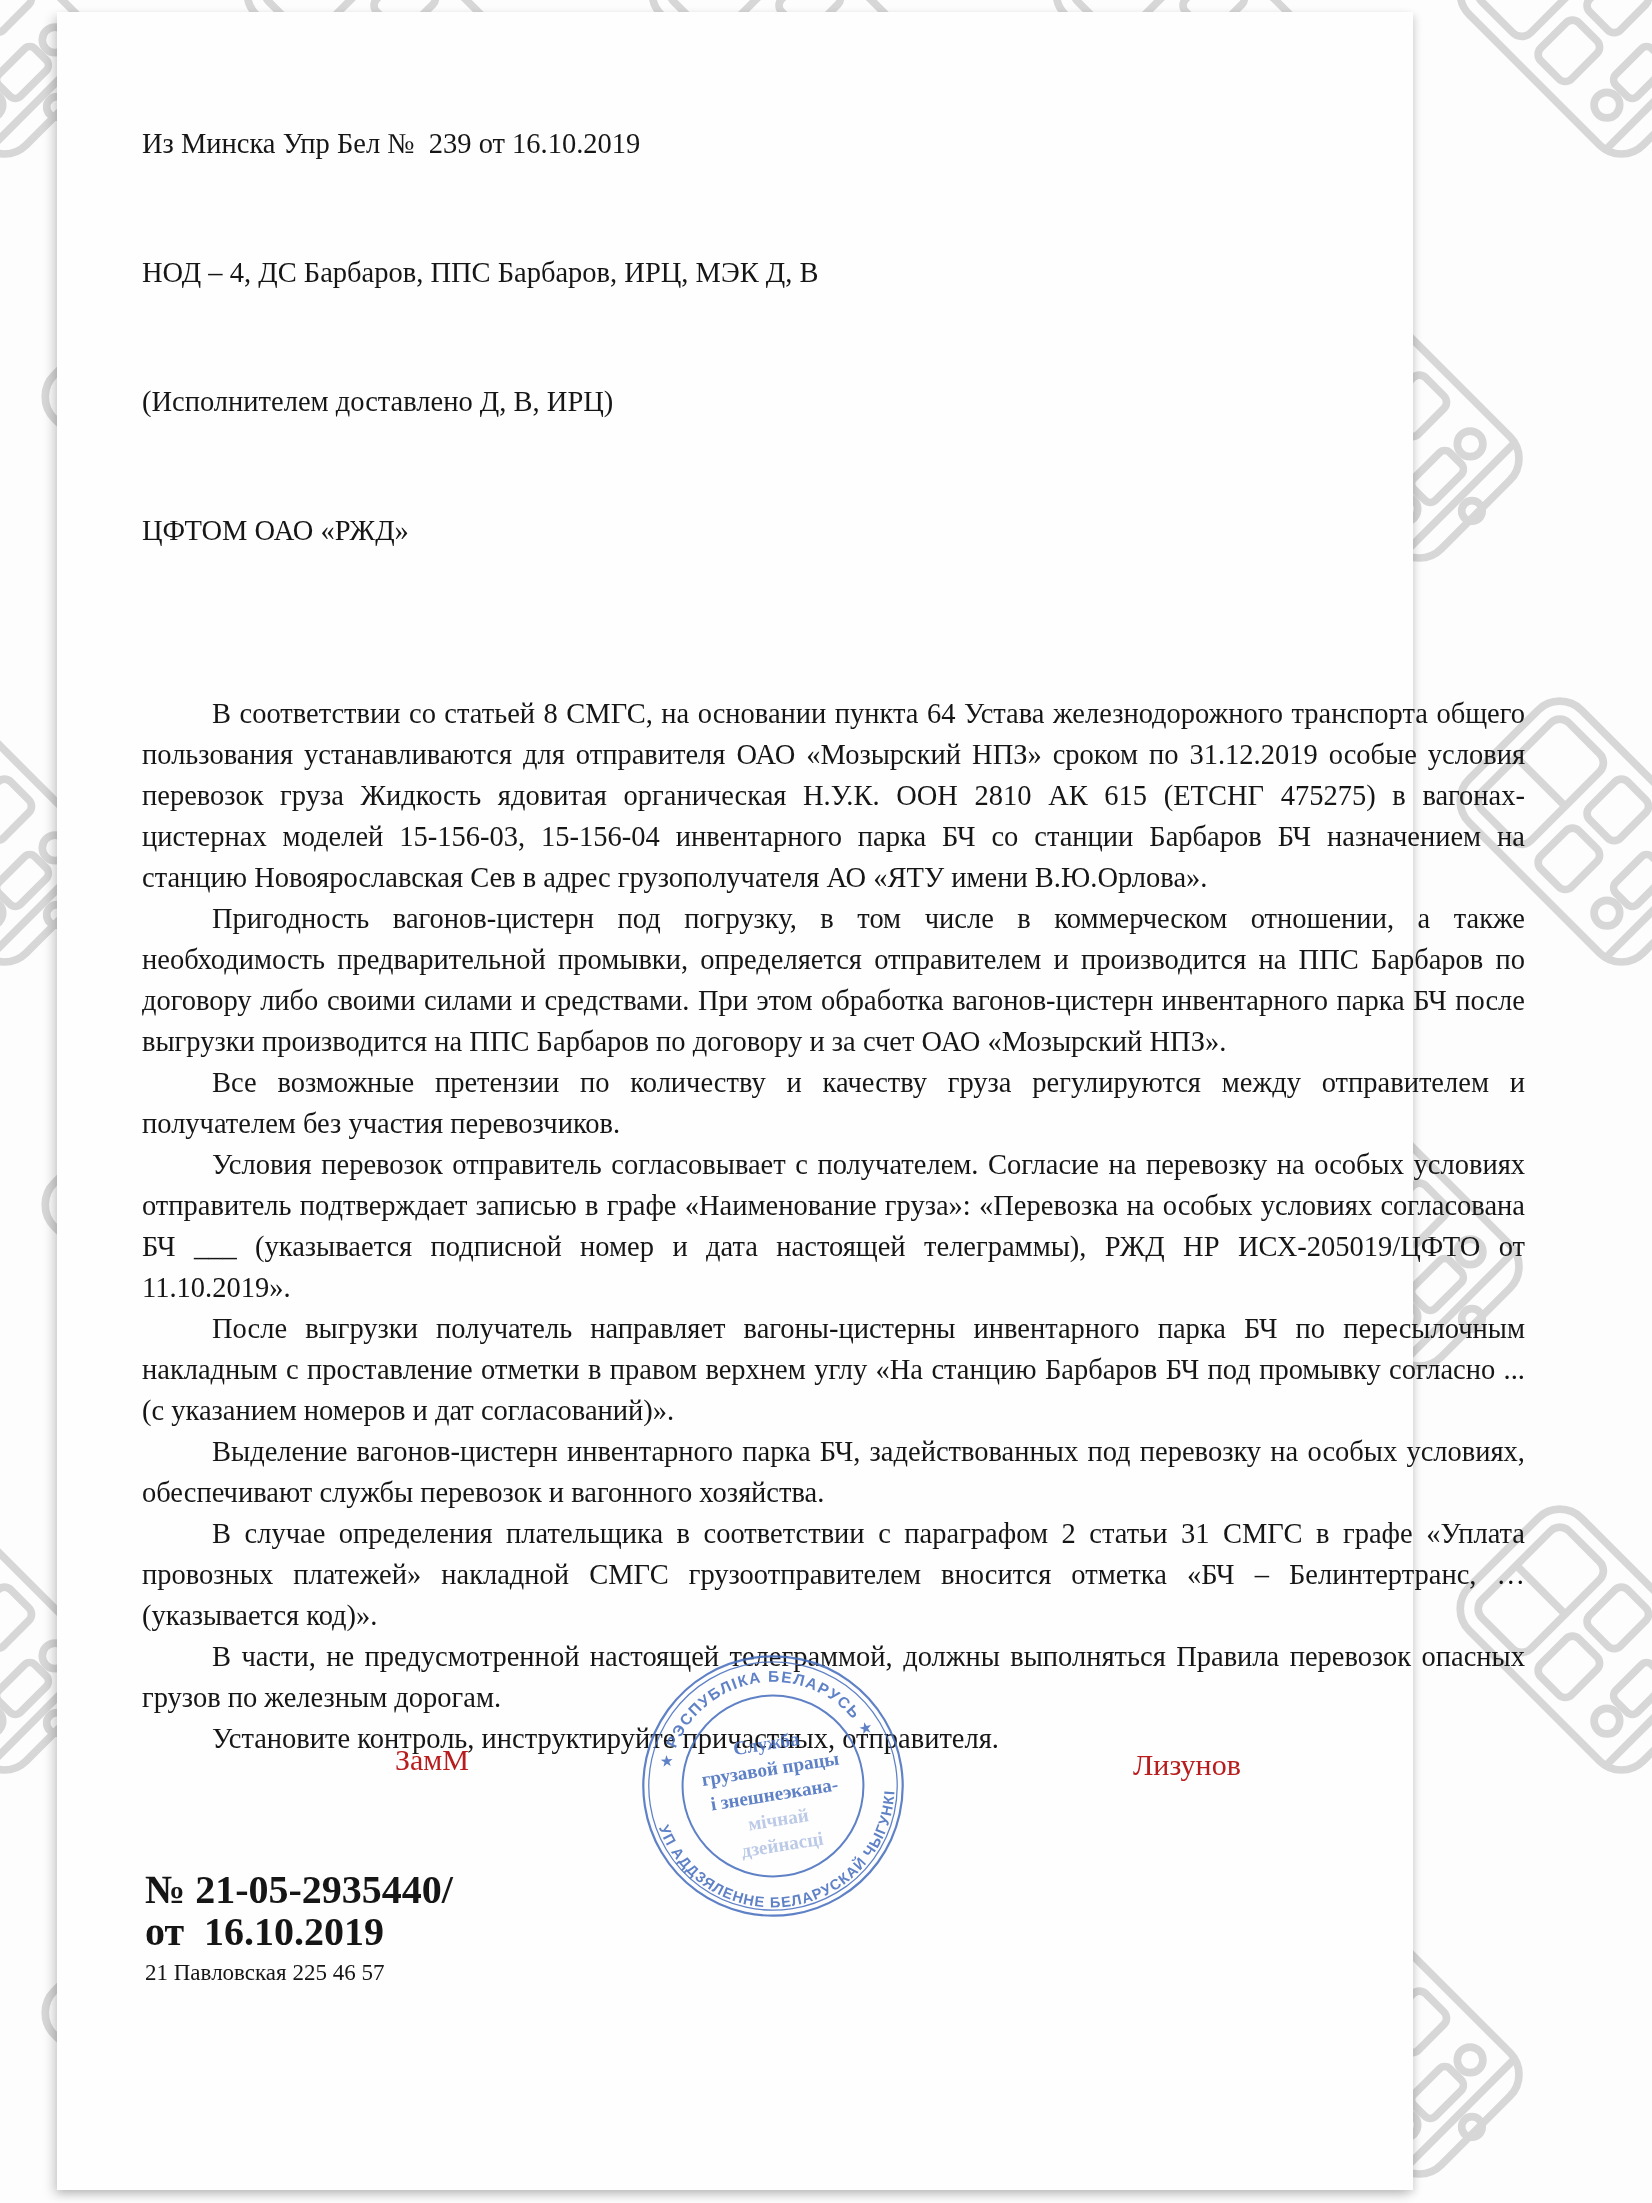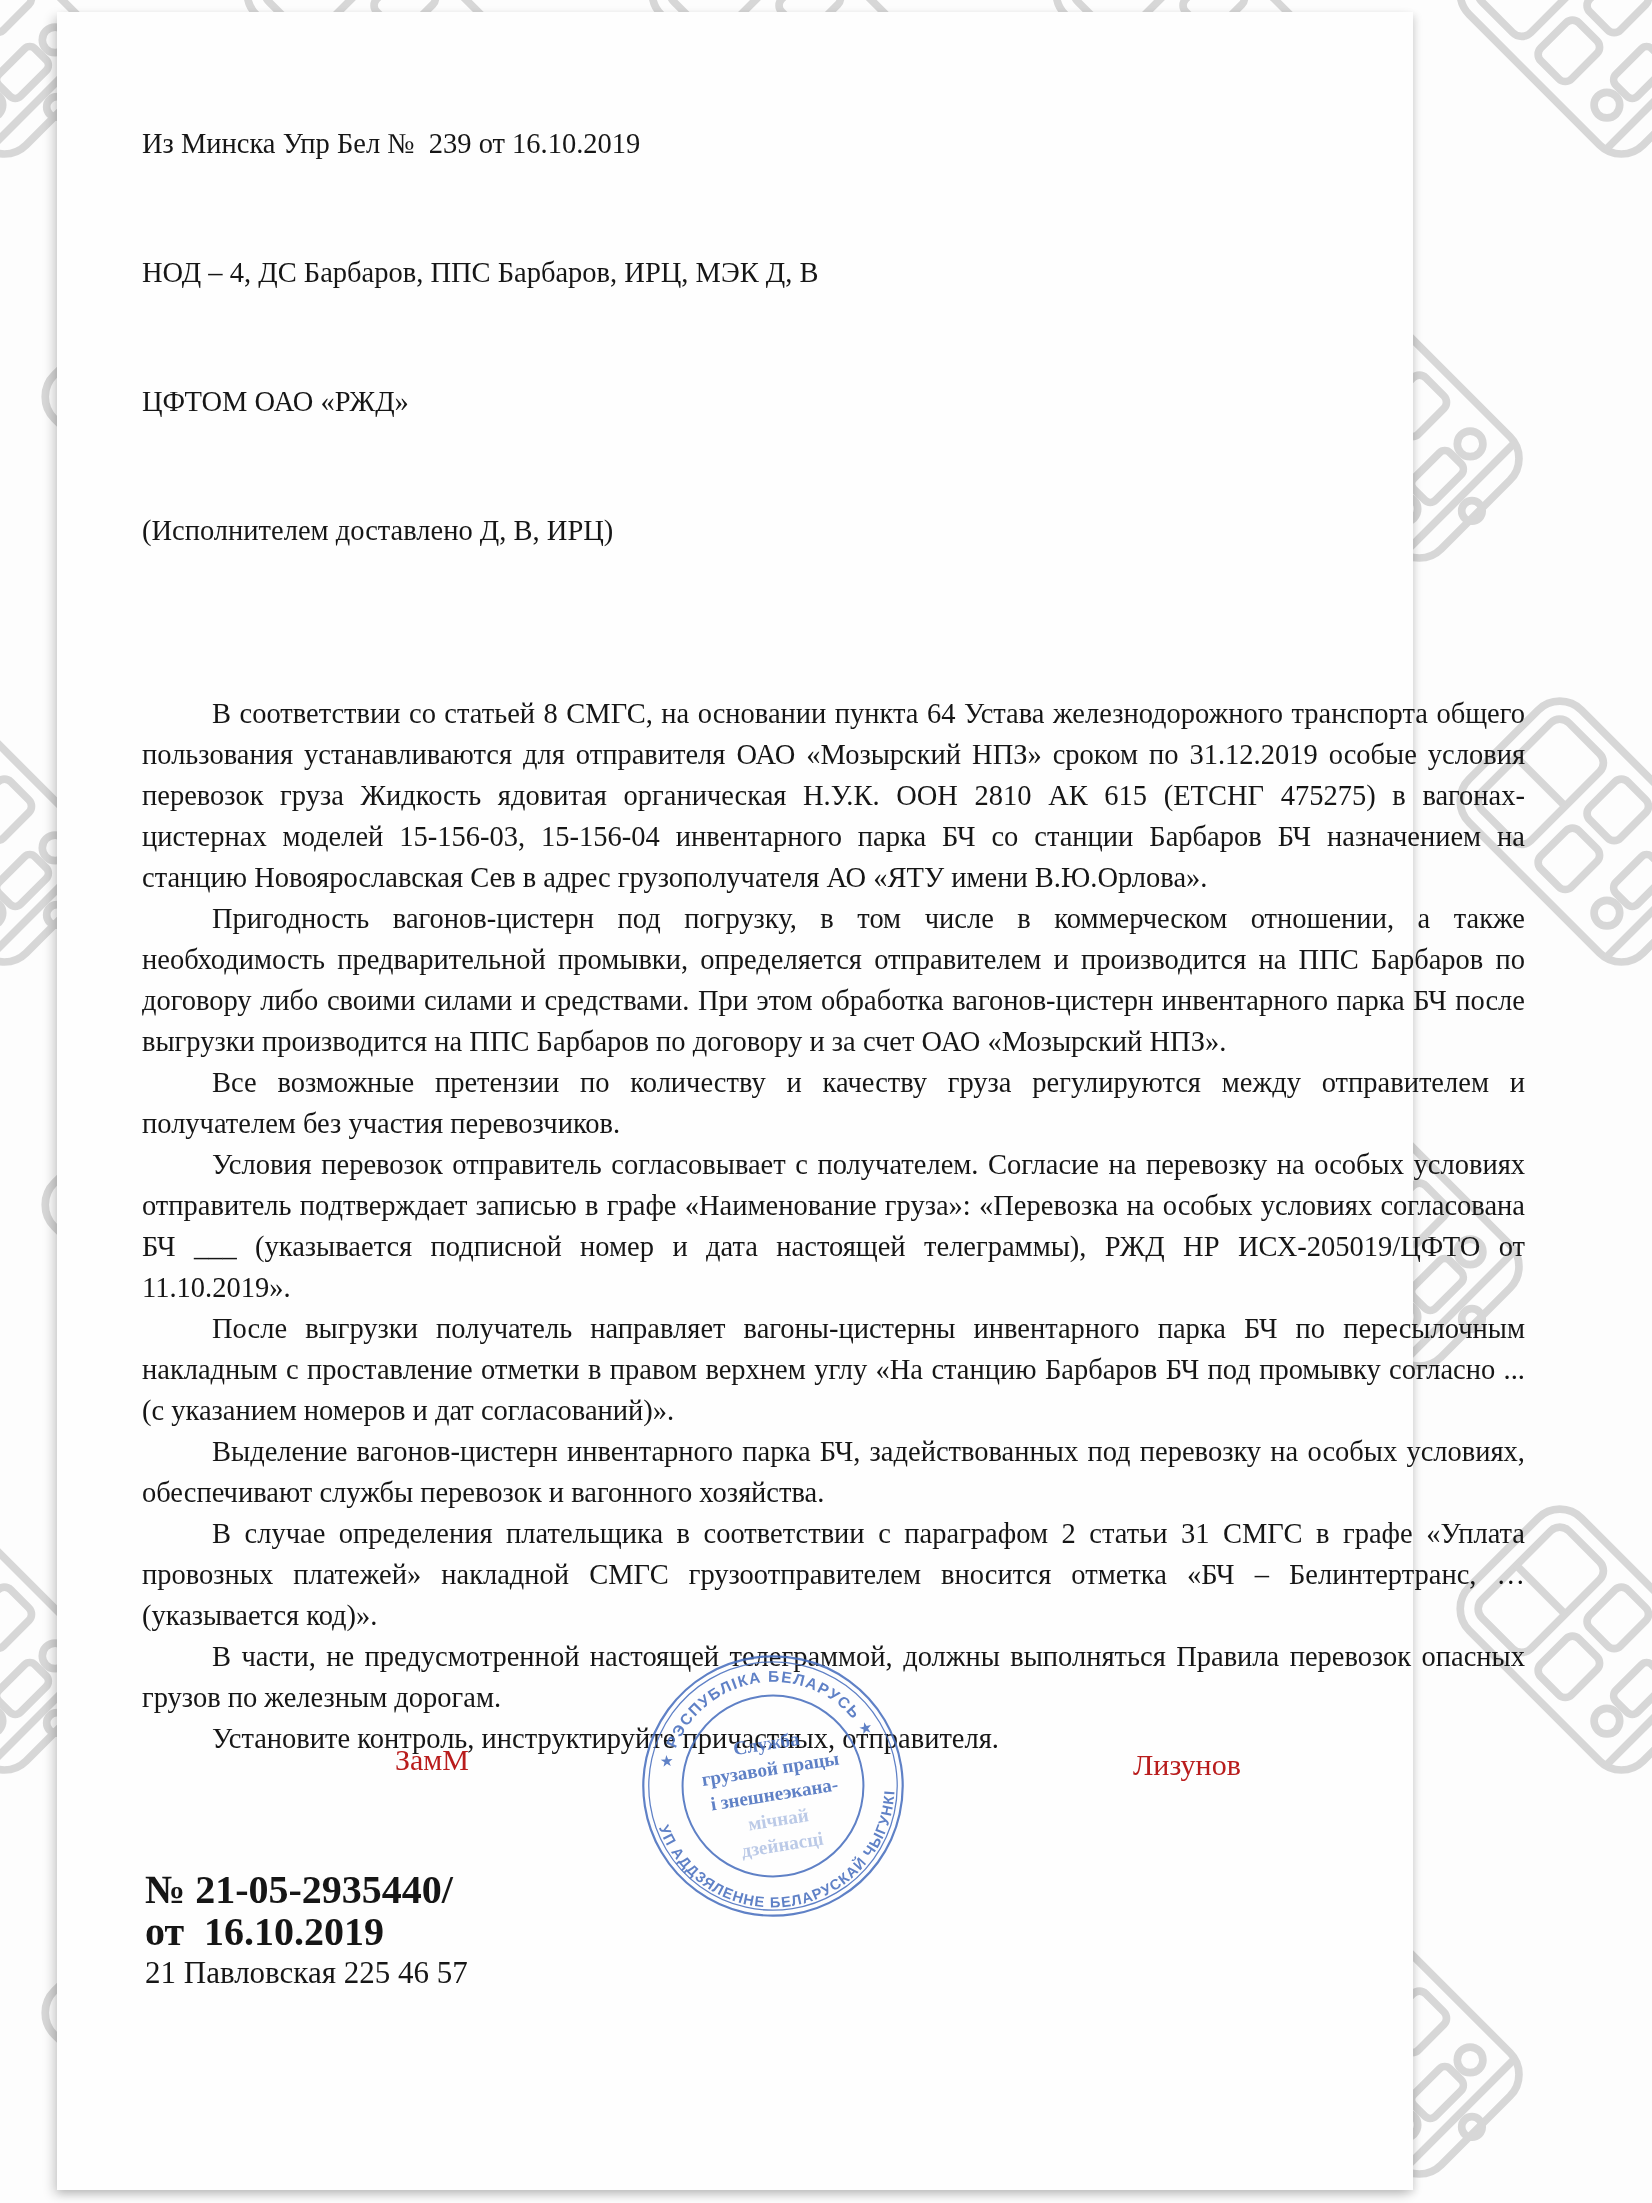--- a/index.html
+++ b/index.html
@@ -36,21 +36,21 @@
     transform:rotate(-9deg);opacity:.88;
   }
   .stamp .ring{fill:none;stroke:#4a70bf;}
   .stamp text{fill:#4a70bf;}
   .stamp .ringtxt{font-family:"Liberation Sans","DejaVu Sans",sans-serif;font-weight:bold;font-size:17px;letter-spacing:1.6px;}
   .stamp .ctr{font-family:"Liberation Serif","DejaVu Serif",serif;font-weight:bold;font-size:21px;text-anchor:middle;}
   .stamp .faded{opacity:.42;}
 
   .footer{position:absolute;left:88px;top:1857px;color:#161616;}
   .footer .num,.footer .date{font-size:40px;line-height:42px;white-space:pre-wrap;font-weight:bold;}
-  .footer .contact{font-size:31px;line-height:31px;margin-top:3.7px;}
+  .footer .contact{font-size:23px;line-height:31px;margin-top:3.7px;}
 </style>
 </head>
 <body>
 
 <div class="watermark" id="watermark">
    <svg style="left:-129px;top:-110px;transform:rotate(-45deg)" width="207" height="269" viewBox="0 0 160 210" fill="none" stroke="#d7d7d7" stroke-width="6" stroke-linejoin="round">
      <rect x="18" y="8" width="124" height="192" rx="24"></rect>
      <rect x="32" y="22" width="96" height="54" rx="10"></rect>
      <line x1="80" y1="22" x2="80" y2="76"></line>
      <rect x="32" y="90" width="42" height="34" rx="7"></rect>
@@ -409,22 +409,22 @@
      <line x1="18" y1="182" x2="142" y2="182"></line>
      <circle cx="80" cy="196" r="8"></circle>
    </svg>
   </div>
 
 <div class="sheet">
   <div class="content">
     <div class="hdr">
       <div>Из Минска Упр Бел №  239 от 16.10.2019</div>
       <div>НОД – 4, ДС Барбаров, ППС Барбаров, ИРЦ, МЭК Д, В</div>
+      <div>(Исполнителем доставлено Д, В, ИРЦ)</div>
       <div>ЦФТОМ ОАО «РЖД»</div>
-      <div>(Исполнителем доставлено Д, В, ИРЦ)</div>
     </div>
     <div class="paras">
       <p>В соответствии со статьей 8 СМГС, на основании пункта 64 Устава железнодорожного транспорта общего пользования устанавливаются для отправителя ОАО «Мозырский НПЗ» сроком по 31.12.2019 особые условия перевозок груза Жидкость ядовитая органическая Н.У.К. ООН 2810 АК 615 (ЕТСНГ 475275) в вагонах-цистернах моделей 15-156-03, 15-156-04 инвентарного парка БЧ со станции Барбаров БЧ назначением на станцию Новоярославская Сев в адрес грузополучателя АО «ЯТУ имени В.Ю.Орлова».</p>
       <p>Пригодность вагонов-цистерн под погрузку, в том числе в коммерческом отношении, а также необходимость предварительной промывки, определяется отправителем и производится на ППС Барбаров по договору либо своими силами и средствами. При этом обработка вагонов-цистерн инвентарного парка БЧ после выгрузки производится на ППС Барбаров по договору и за счет ОАО «Мозырский НПЗ».</p>
       <p>Все возможные претензии по количеству и качеству груза регулируются между отправителем и получателем без участия перевозчиков.</p>
       <p>Условия перевозок отправитель согласовывает с получателем. Согласие на перевозку на особых условиях отправитель подтверждает записью в графе «Наименование груза»: «Перевозка на особых условиях согласована БЧ ___ (указывается подписной номер и дата настоящей телеграммы), РЖД НР ИСХ-205019/ЦФТО от 11.10.2019».</p>
       <p>После выгрузки получатель направляет вагоны-цистерны инвентарного парка БЧ по пересылочным накладным с проставление отметки в правом верхнем углу  «На станцию Барбаров БЧ под промывку согласно ... (с указанием номеров и дат согласований)».</p>
       <p>Выделение вагонов-цистерн инвентарного парка БЧ, задействованных под перевозку на особых условиях, обеспечивают службы перевозок и вагонного хозяйства.</p>
       <p>В случае определения плательщика в соответствии с параграфом 2 статьи 31 СМГС в графе «Уплата провозных платежей» накладной СМГС грузоотправителем вносится отметка «БЧ – Белинтертранс, … (указывается код)».</p>
       <p>В части, не предусмотренной настоящей телеграммой, должны выполняться Правила перевозок опасных грузов по железным дорогам.</p>

